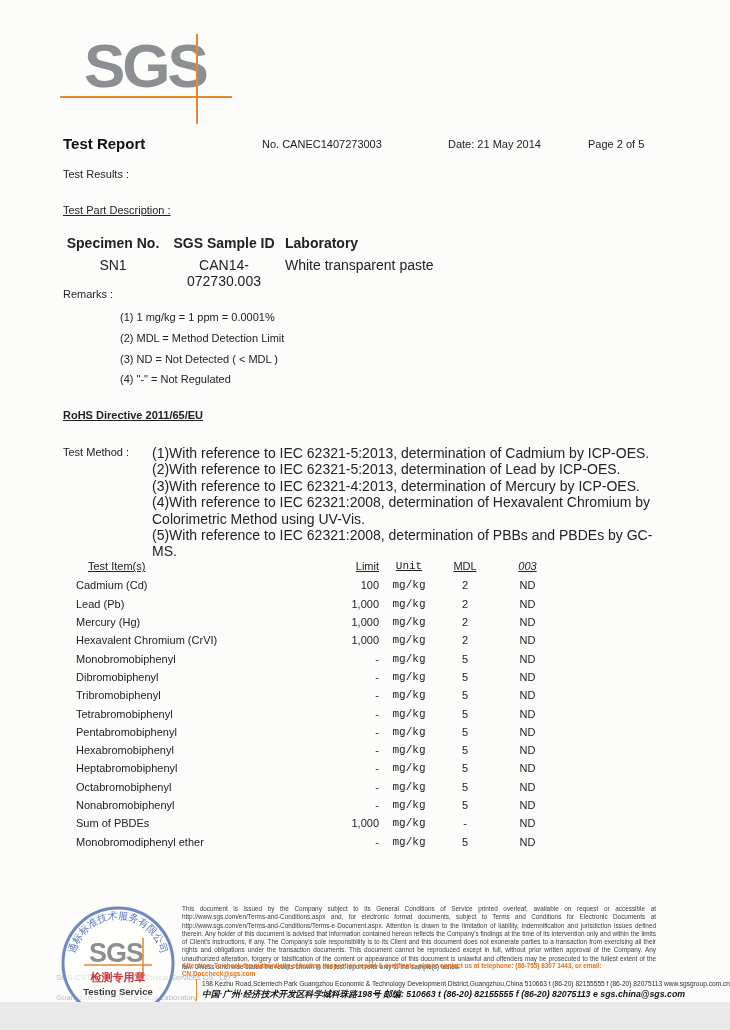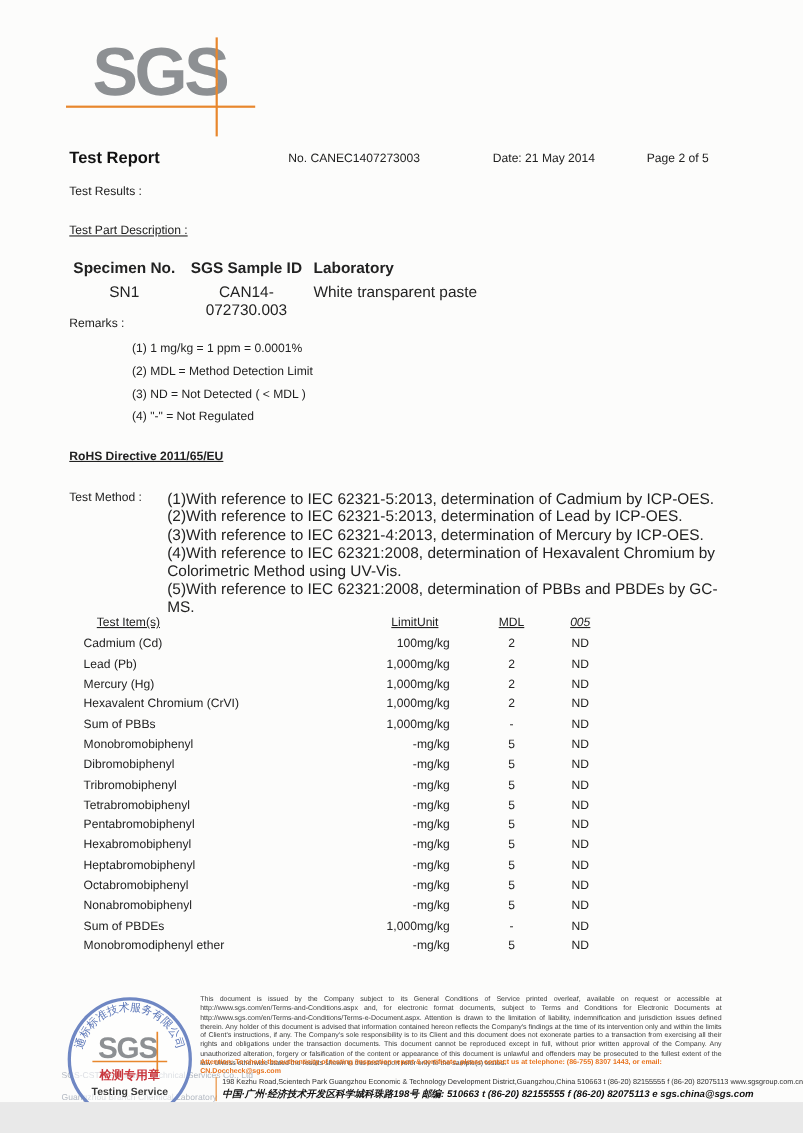--- a/index.html
+++ b/index.html
@@ -41,21 +41,21 @@
   .methods { position:absolute; left:152px; top:445px; width:508px; font-size:14px; }
   .methods div { line-height:16.4px; }
   
   .results { position:absolute; left:66px; top:558px; width:488px;margin-left:10px; }
   .results table { border-collapse:collapse; width:100%; table-layout:fixed; }
   .results th, .results td { font-size:11px; font-weight:normal; height:18.3px; padding:0; vertical-align:middle; }
   .results th { padding-bottom:2px; }
   .col-item { width:218px; text-align:left; }
   th.col-item { padding-left:12px; }
   .col-limit { width:85px; text-align:right; padding-right:2px; }
-  .col-unit { width:60px; text-align:left; }
+  .col-unit { width:60px; text-align:center;font-family:Liberation Mono, monospace; }
   .col-mdl { width:52px; text-align:center; }
   .col-result { width:73px; text-align:center; }
   th span { text-decoration:underline; }
   th.col-result span { font-style:italic; }
   
   .footer { position:absolute; left:0; top:900px; width:730px; height:130px; }
   .legal {
     position:absolute; left:182px; top:5px; width:474px;
     font-size:6.4px; line-height:8.25px; color:#3c3c3c; text-align:justify;
   }
@@ -132,21 +132,21 @@
     </div>
 
   <div class="results">
     <table>
       <thead>
         <tr>
           <th class="col-item"><span>Test Item(s)</span></th>
           <th class="col-limit"><span>Limit</span></th>
           <th class="col-unit"><span>Unit</span></th>
           <th class="col-mdl"><span>MDL</span></th>
-          <th class="col-result"><span>005</span></th>
+          <th class="col-result"><span>003</span></th>
         </tr>
       </thead>
       <tbody>
 
           <tr>
             <td class="col-item">Cadmium (Cd)</td>
             <td class="col-limit">100</td>
             <td class="col-unit">mg/kg</td>
             <td class="col-mdl">2</td>
             <td class="col-result">ND</td>
@@ -169,27 +169,20 @@
           </tr>
 
           <tr>
             <td class="col-item">Hexavalent Chromium (CrVI)</td>
             <td class="col-limit">1,000</td>
             <td class="col-unit">mg/kg</td>
             <td class="col-mdl">2</td>
             <td class="col-result">ND</td>
           </tr>
 
-          <tr>
-            <td class="col-item">Sum of PBBs</td>
-            <td class="col-limit">1,000</td>
-            <td class="col-unit">mg/kg</td>
-            <td class="col-mdl">-</td>
-            <td class="col-result">ND</td>
-          </tr>
 
           <tr>
             <td class="col-item">Monobromobiphenyl</td>
             <td class="col-limit">-</td>
             <td class="col-unit">mg/kg</td>
             <td class="col-mdl">5</td>
             <td class="col-result">ND</td>
           </tr>
 
           <tr>

